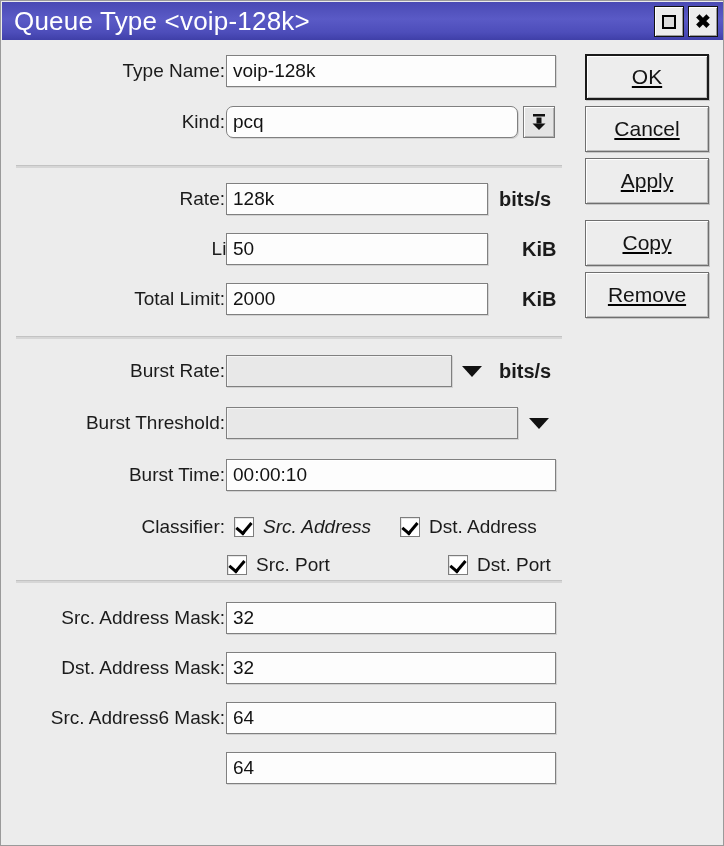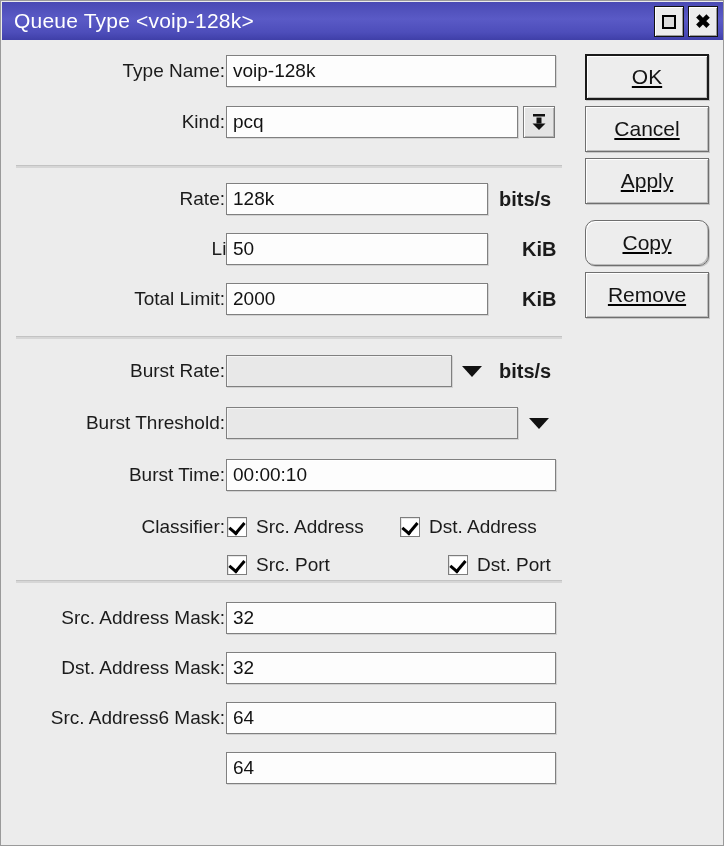--- a/index.html
+++ b/index.html
@@ -26,21 +26,21 @@
     position: absolute;
     left: 1px; top: 1px;
     width: 722px;
     height: 38px;
     background: linear-gradient(to bottom, #4a4ab4 0%, #5a5ac6 45%, #4d4dba 80%, #3f3fa8 100%);
     display: flex;
     align-items: center;
   }
   #title-text {
     color: #ffffff;
-    font-size: 21px;
+    font-size: 26px;
     letter-spacing: 0.2px;
     margin-left: 12px;
     white-space: nowrap;
   }
   .title-btns {
     position: absolute;
     right: 6px;
     top: 4px;
     display: flex;
     gap: 4px;
@@ -221,21 +221,21 @@
     align-items: center;
     justify-content: center;
     font-size: 21px;
     color: #141414;
     margin-bottom: 6px;
     cursor: pointer;
   }
   .btn.default {
     border: 2px solid #1a1a1a;
   }
-  .btn.gap { margin-top: 16px; border-radius: 10px; }
+  .btn.gap { margin-top: 16px; }
 </style>
 </head>
 <body>
 
 <div id="window">
 
   <div id="titlebar">
     <span id="title-text">Queue Type &lt;voip-128k&gt;</span>
     <div class="title-btns">
       <div class="tbtn">
@@ -251,21 +251,21 @@
 
     <div id="form">
 
       <div class="row" style="top:14px;">
         <span class="lbl">Type Name:</span>
         <span class="fld" style="width:330px;">voip-128k</span>
       </div>
 
       <div class="row" style="top:65px;">
         <span class="lbl">Kind:</span>
-        <span class="fld" style="width:292px;">pcq</span>
+        <span class="fld" style="width:292px;border-radius:7px;">pcq</span>
         <span class="drop-btn" style="left:521px;">
           <svg width="16" height="18" viewBox="0 0 16 18">
             <rect x="2" y="1" width="12" height="2.5" fill="#111"></rect>
             <rect x="5.5" y="4.5" width="5" height="6" fill="#111"></rect>
             <polygon points="1.5,10.5 14.5,10.5 8,17" fill="#111"></polygon>
           </svg>
         </span>
       </div>
 
       <div class="sep" style="top:125px;"></div>
@@ -303,21 +303,21 @@
         <span class="tri" style="left:527px; top:12px;"></span>
       </div>
 
       <div class="row" style="top:418px;">
         <span class="lbl">Burst Time:</span>
         <span class="fld" style="width:330px;">00:00:10</span>
       </div>
 
       <div class="row" style="top:470px;">
         <span class="lbl">Classifier:</span>
-        <span class="cb-wrap" style="left:225px; top:6px;">
+        <span class="cb-wrap" style="left:232px; top:6px;font-style:italic;">
           <span class="cb checked"></span>
           <span class="cb-lbl">Src. Address</span>
         </span>
         <span class="cb-wrap" style="left:398px; top:6px;">
           <span class="cb checked"></span>
           <span class="cb-lbl">Dst. Address</span>
         </span>
       </div>
       <div class="row" style="top:508px;">
         <span class="cb-wrap" style="left:225px; top:6px;">

